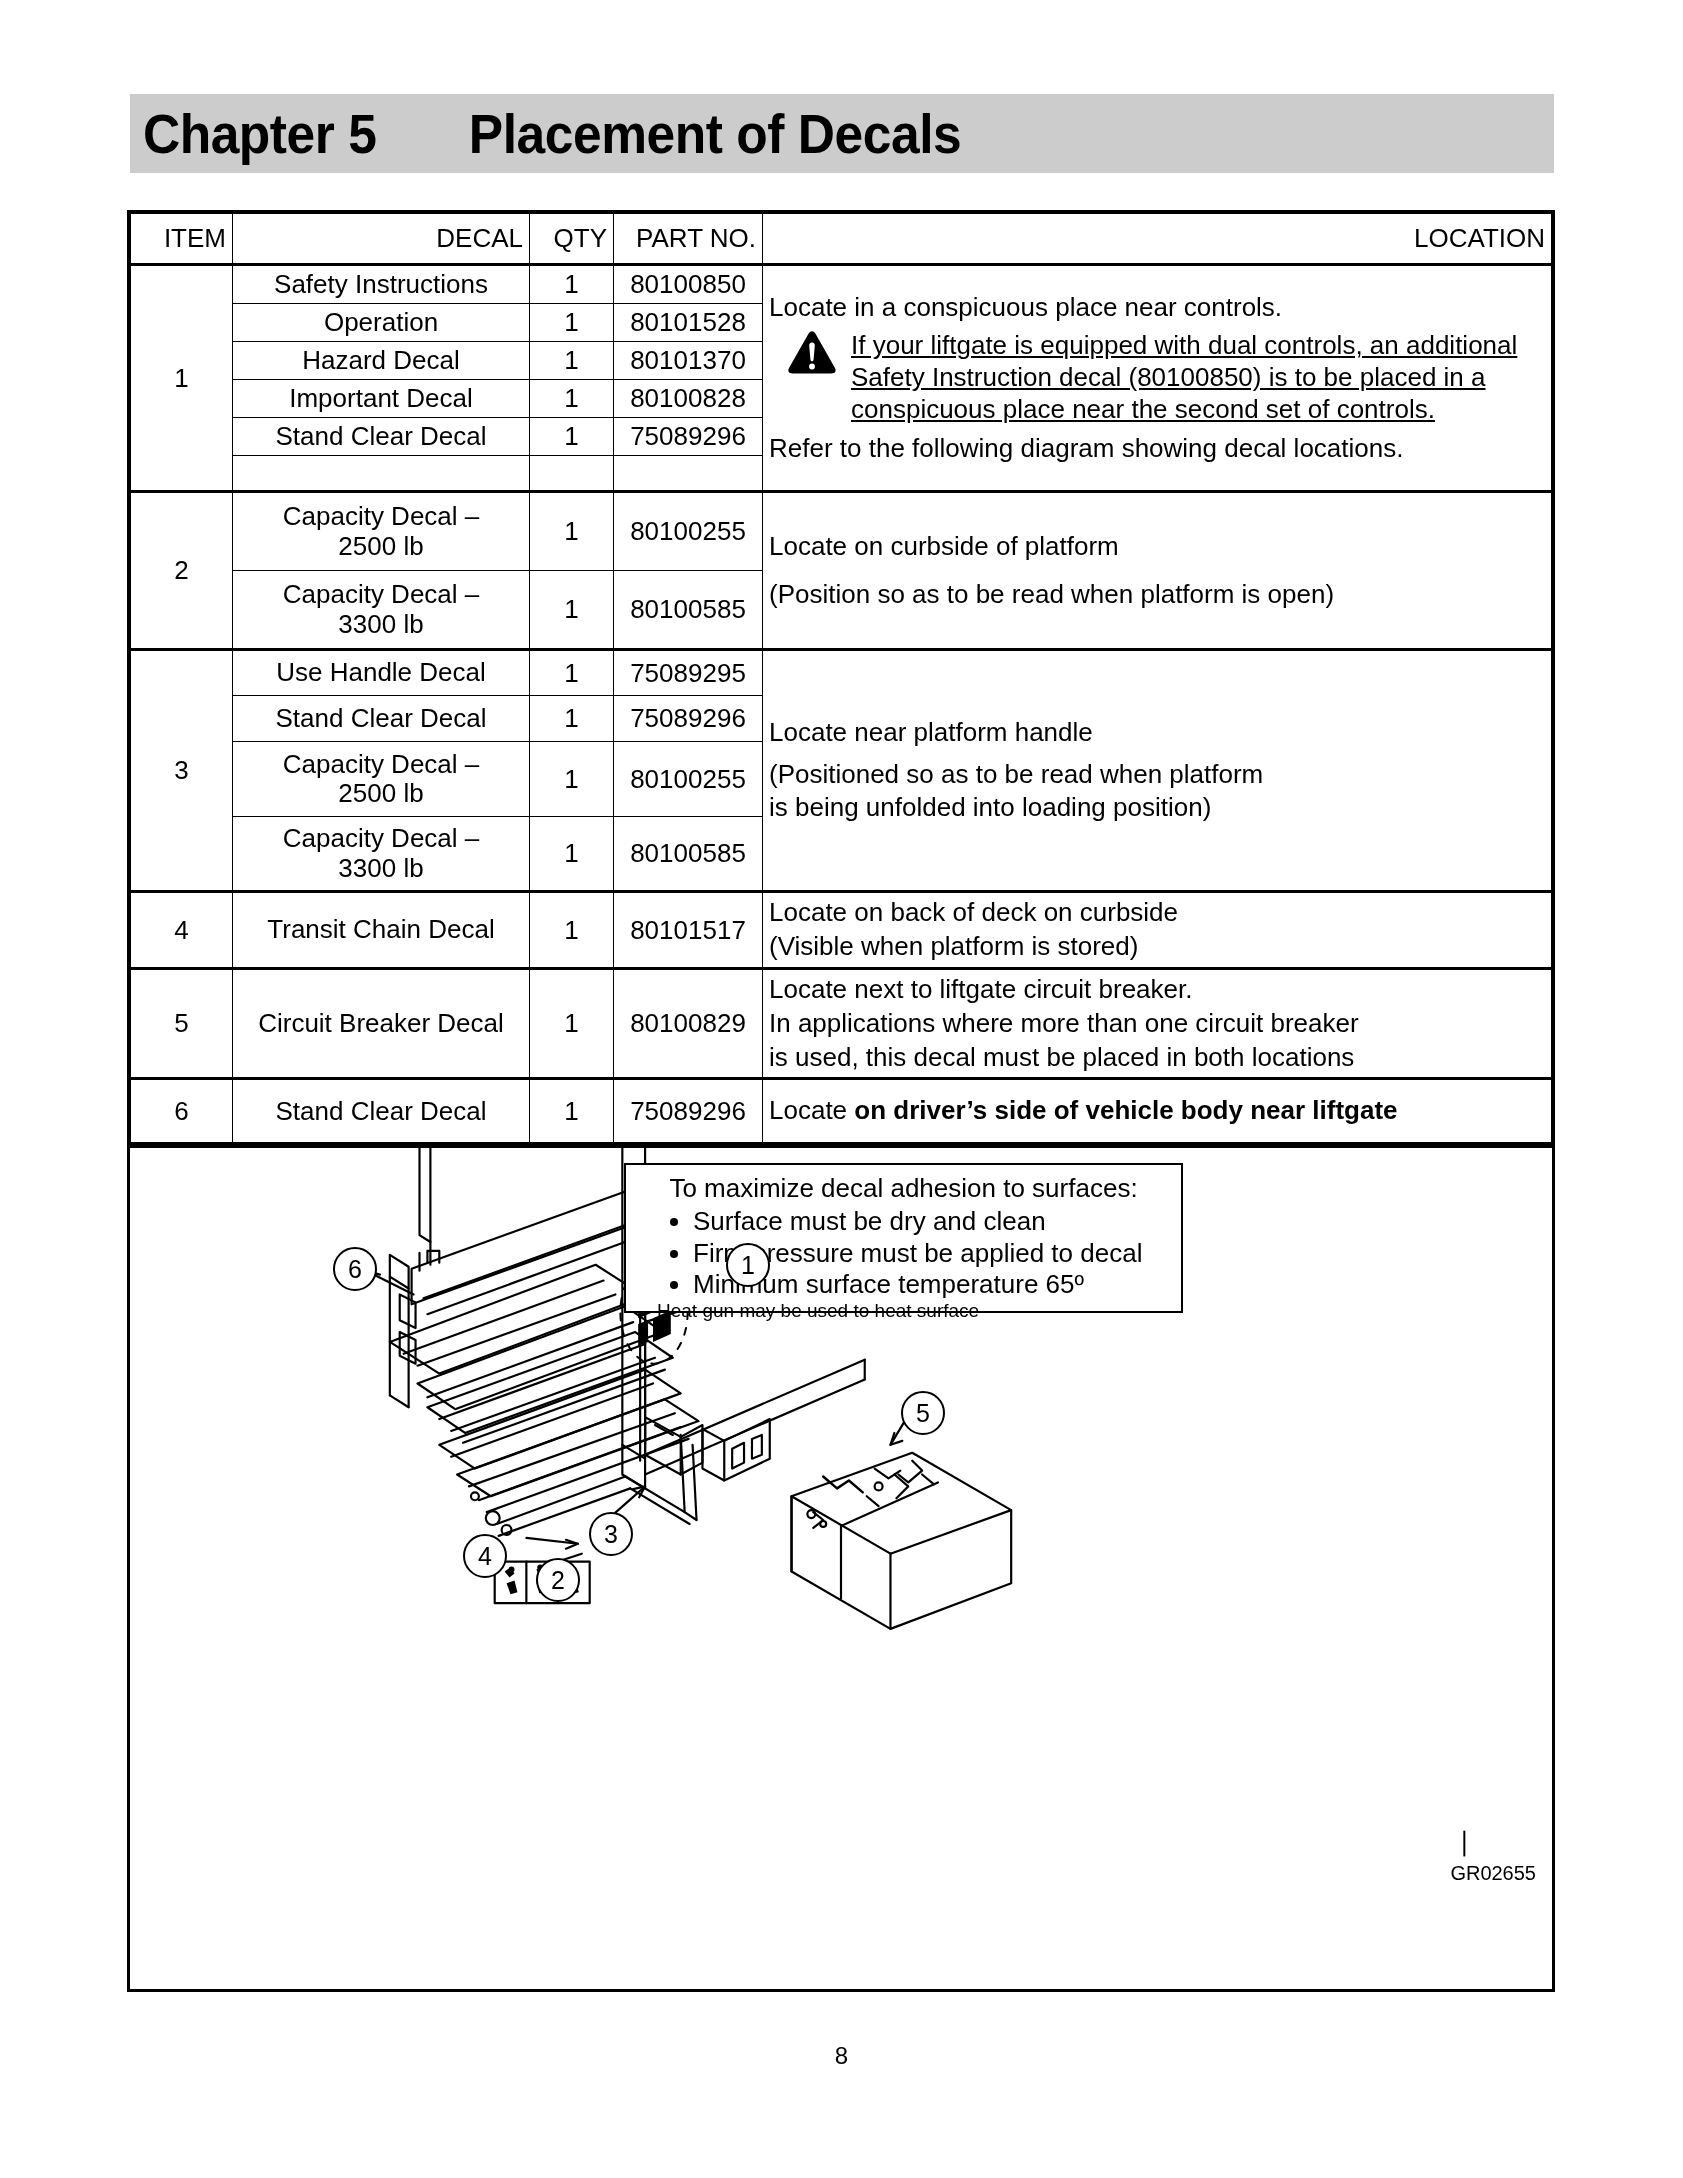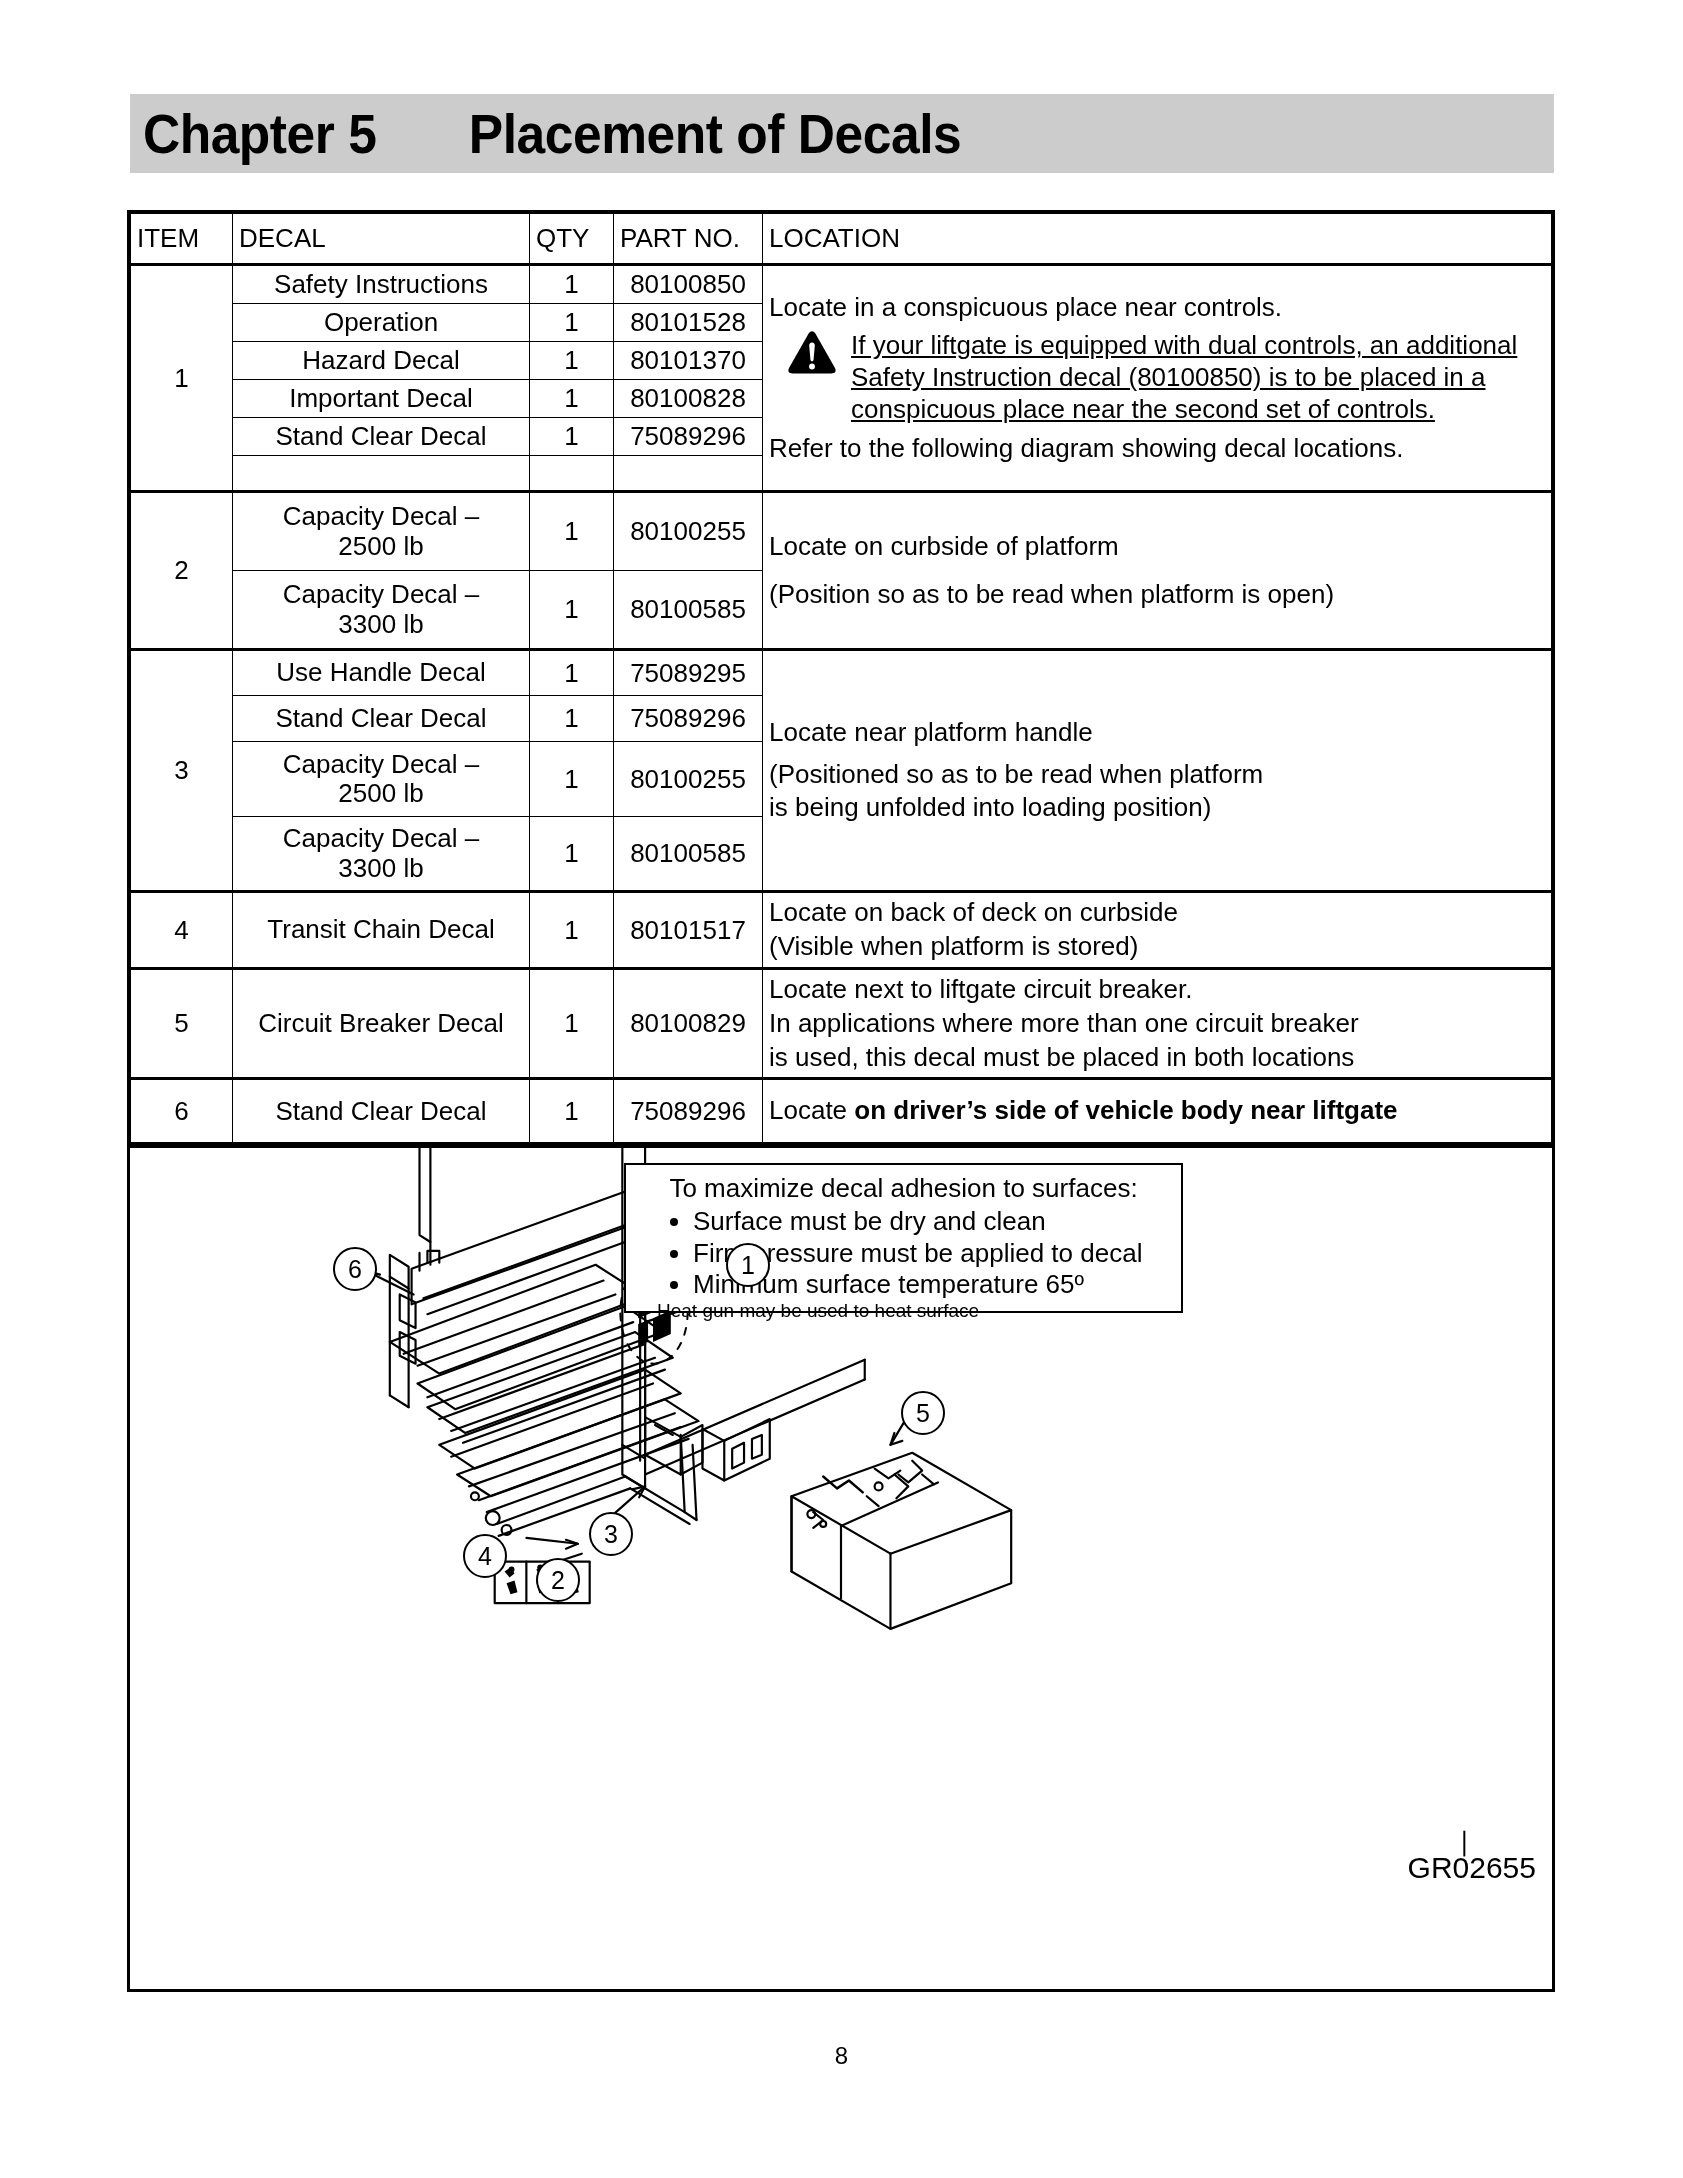--- a/index.html
+++ b/index.html
@@ -61,21 +61,21 @@
     font-size:26px;
     padding:3px 6px;
     vertical-align:middle;
   }
   .col-item{ width:102px; }
   .col-decal{ width:297px; }
   .col-qty{ width:84px; }
   .col-part{ width:149px; }
   .col-loc{ width:auto; }
 
-  thead td{ text-align:left; font-size:26px; height:51px; }
+  thead td{ text-align:right; font-size:26px; height:51px; }
 
   .thick-top{ border-top:3px solid #000 !important; }
   .thick-bottom{ border-bottom:3px solid #000 !important; }
 
   td.itemno{ text-align:center; font-size:27px; }
   td.decalname{ text-align:center; line-height:1.12; }
   td.qty{ text-align:center; }
   td.part{ text-align:center; }
   td.loc{ text-align:left; padding-left:12px; line-height:1.3; }
 
@@ -100,21 +100,21 @@
     border:2px solid #000; background:#fff;
     padding:8px 10px 6px 10px;
     z-index:6;
   }
   .adhesion-box .ab-title{ font-size:26px; text-align:center; }
   .adhesion-box ul{ margin:2px 0 0 0; padding-left:57px; }
   .adhesion-box li{ font-size:26px; line-height:1.2; }
   .adhesion-box .sub{ font-size:19px; margin-left:21px; line-height:1.2; }
 
   .fig-id{
-    position:absolute; right:16px; bottom:8px; font-size:30px;
+    position:absolute; right:16px; bottom:8px; font-size:20px;
   }
 
   
   .callout{
     position:absolute; width:44px; height:44px; border:2px solid #000;
     border-radius:50%; background:#fff;
     display:flex; align-items:center; justify-content:center;
     font-size:25px; z-index:7;
   }
 

